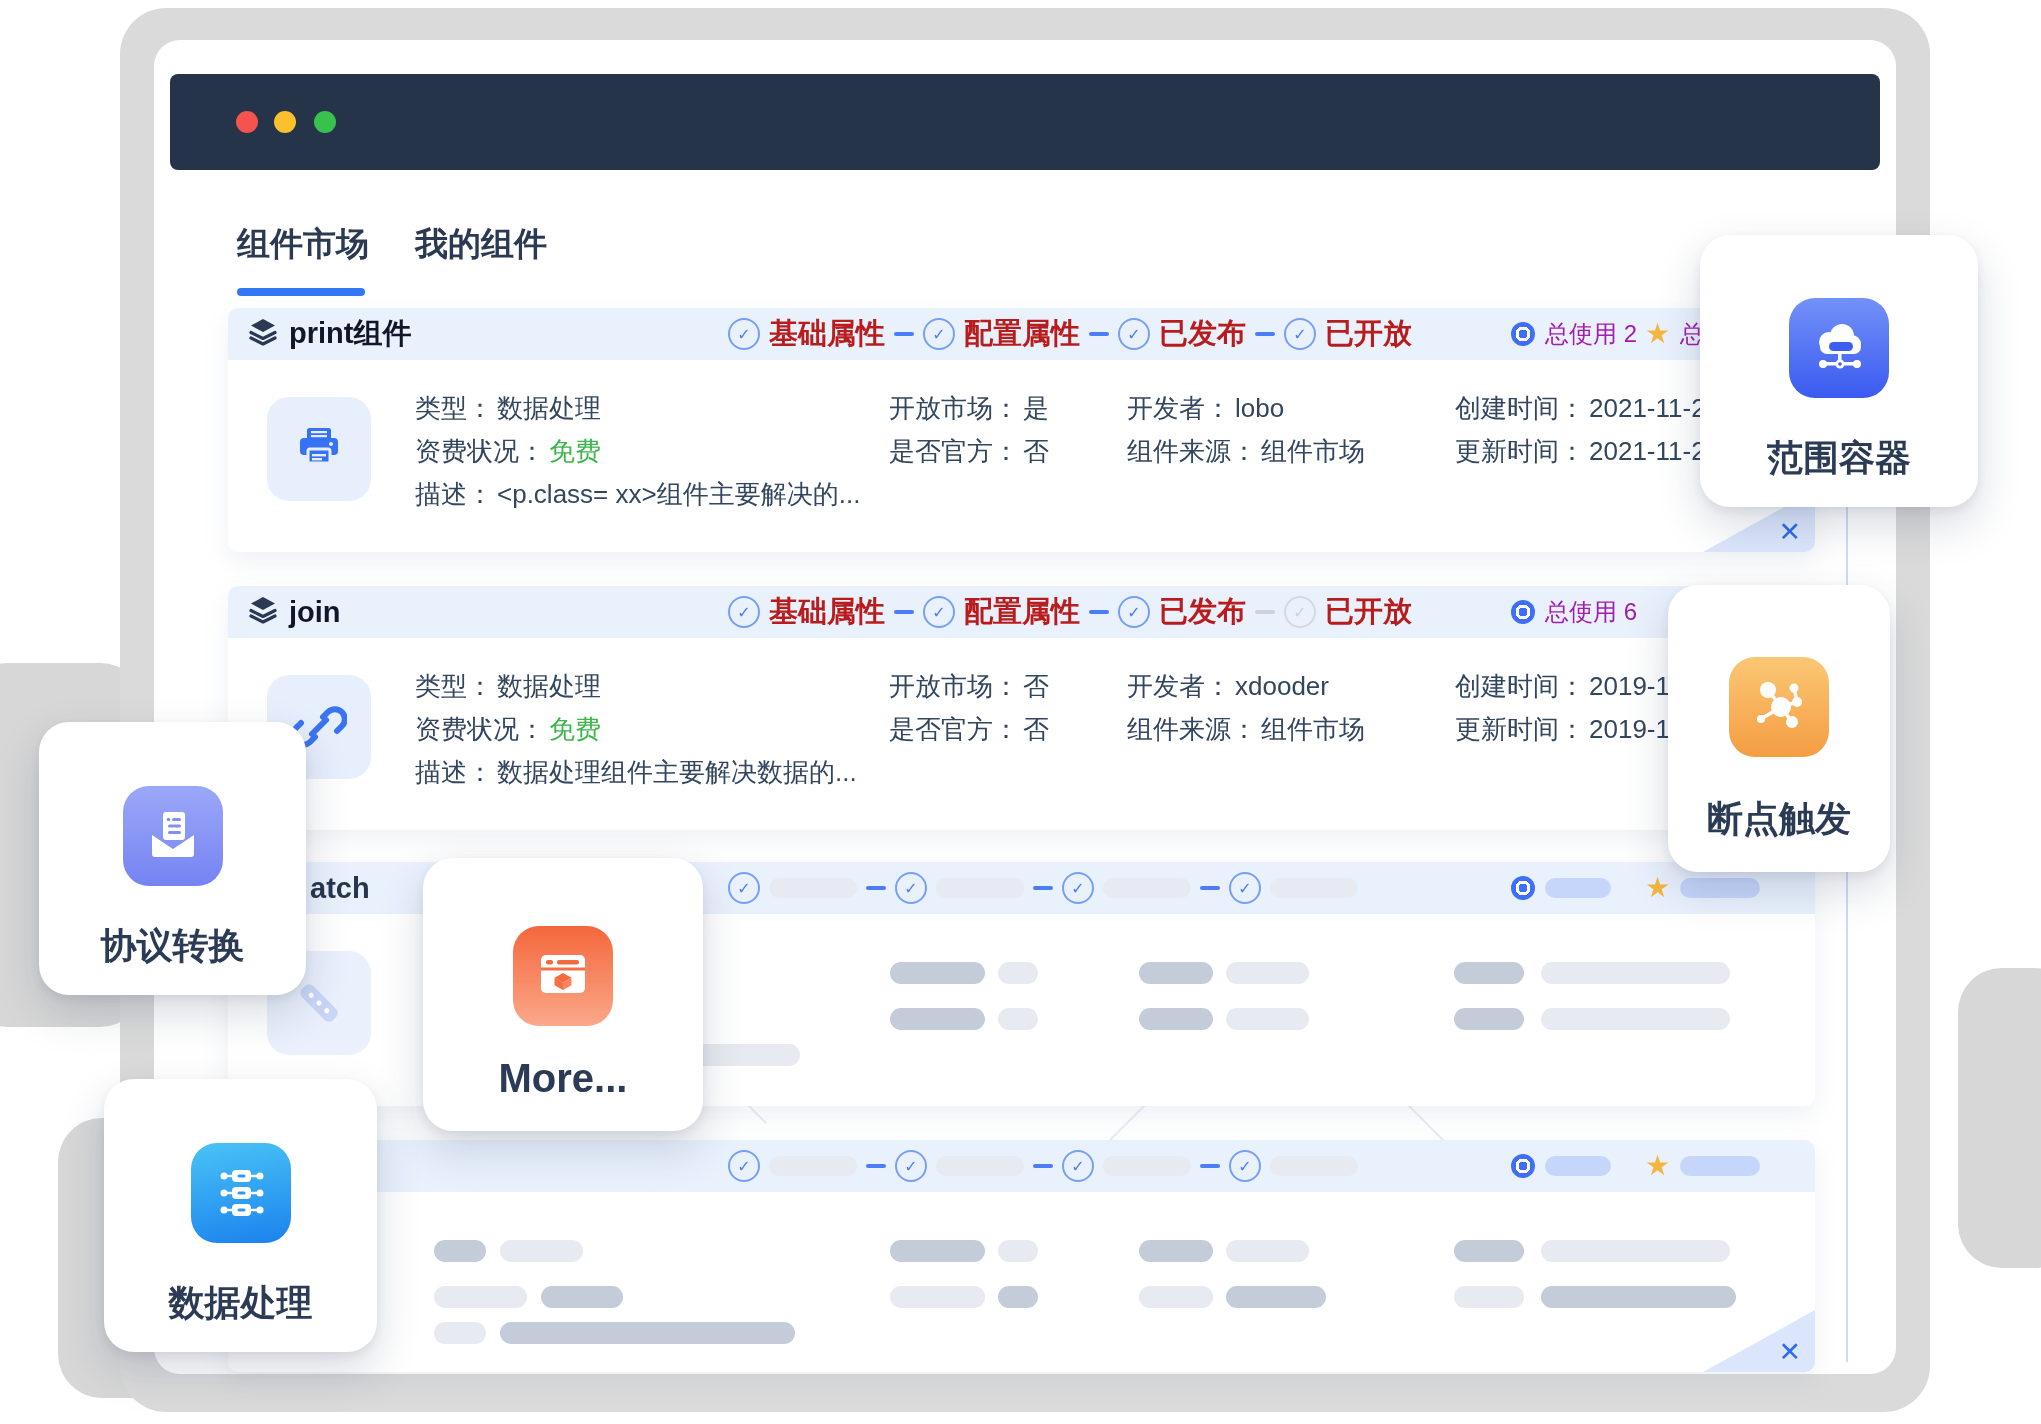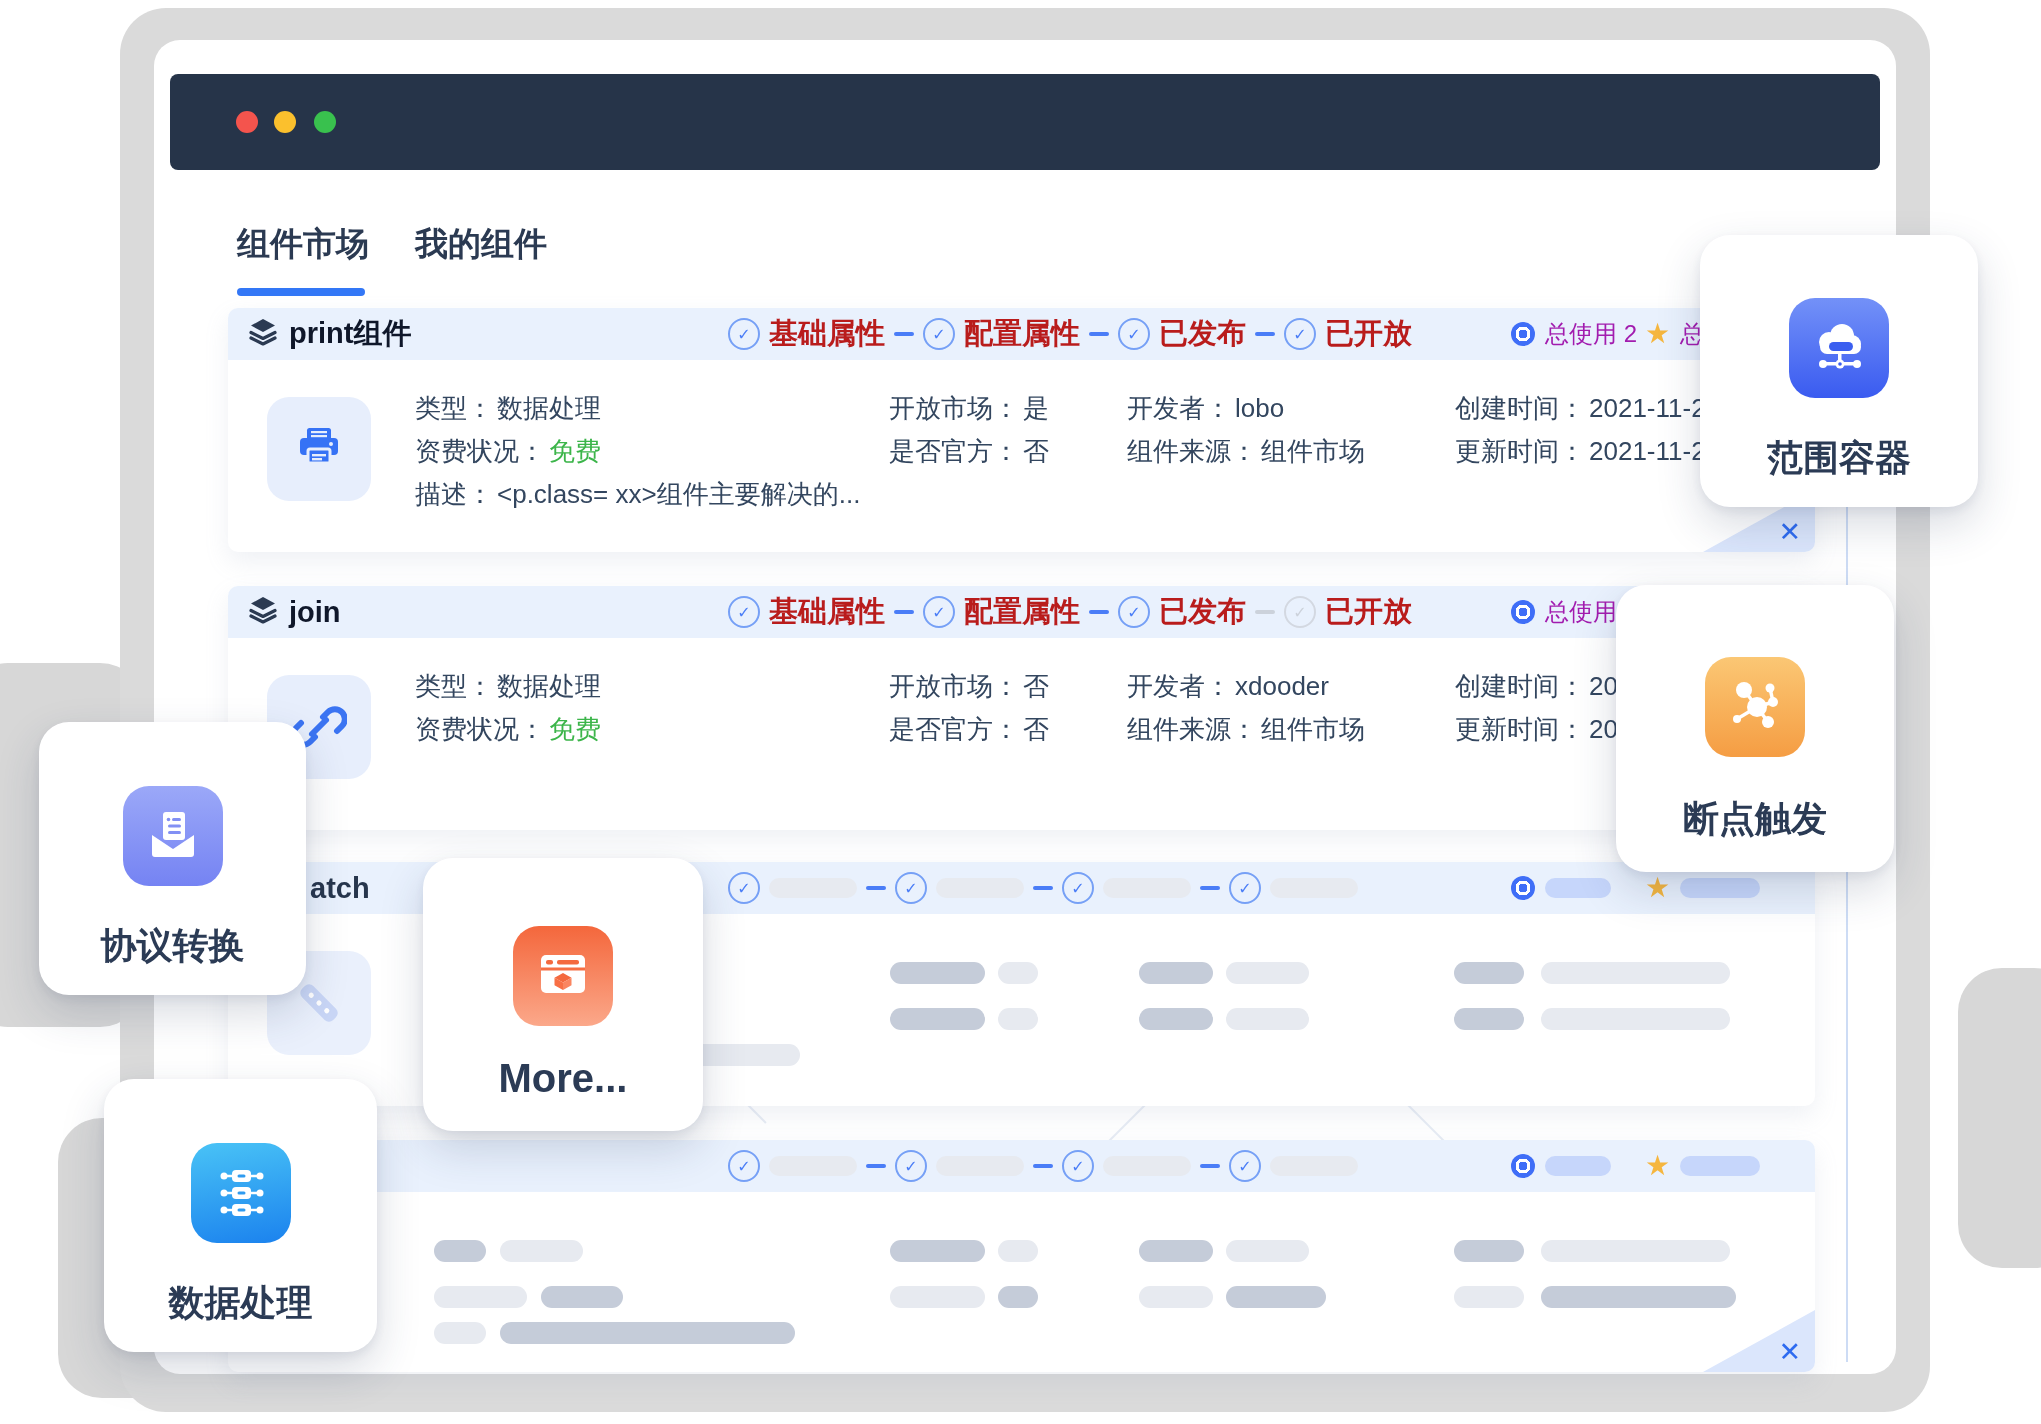--- a/index.html
+++ b/index.html
@@ -89,21 +89,21 @@
         clip-path:polygon(0 100%,100% 0,100% 100%);}
   .foldx{position:absolute;right:14px;bottom:4px;font-size:27px;font-weight:bold;color:#2e6bf0;cursor:pointer;}
 
   
   .fc{position:absolute;background:#fff;border-radius:30px;z-index:30;display:flex;flex-direction:column;
       align-items:center;box-shadow:0 18px 44px rgba(40,55,90,.18),0 4px 10px rgba(40,55,90,.08);justify-content:center;}
   .fc .ic{width:100px;height:100px;border-radius:26px;display:flex;align-items:center;justify-content:center;flex:none;}
   .fc .ic svg{width:64px;height:64px;}
   .fc .lbl{font-size:36px;font-weight:bold;color:#2b3b55;white-space:nowrap;}
   #fc-fanwei{left:1700px;top:235px;width:278px;height:272px;padding-top:38px;gap:36px;box-sizing:border-box;}
-  #fc-duandian{left:1616px;top:585px;width:278px;height:287px;padding-top:44px;gap:38px;box-sizing:border-box;}
+  #fc-duandian{left:1668px;top:585px;width:222px;height:287px;padding-top:44px;gap:38px;box-sizing:border-box;}
   #fc-xieyi{left:39px;top:722px;width:267px;height:273px;padding-top:40px;gap:36px;box-sizing:border-box;}
   #fc-shuju{left:104px;top:1079px;width:273px;height:273px;padding-top:40px;gap:36px;box-sizing:border-box;}
   #fc-more{left:423px;top:858px;width:280px;height:273px;padding-top:38px;gap:30px;box-sizing:border-box;}
   #fc-more .lbl{font-size:40px;}
   #fc-xiaoxi{left:1738px;top:950px;width:273px;height:293px;padding-top:48px;gap:40px;box-sizing:border-box;}
   .g-fanwei{background:linear-gradient(180deg,#7391f8 0%,#3a5bf0 100%);}
   .g-duandian{background:linear-gradient(180deg,#fbc774 0%,#f59d43 100%);}
   .g-xieyi{background:linear-gradient(180deg,#9ba8f8 0%,#7583f3 100%);}
   .g-shuju{background:linear-gradient(170deg,#49c3f6 0%,#1b82ee 100%);}
   .g-more{background:linear-gradient(180deg,#f4673c 0%,#fba88a 100%);}
@@ -228,20 +228,21 @@
       </div>
       <div class="cicon">
         <svg width="56" height="56" viewBox="0 0 56 56" fill="none" stroke="#3b74f2" stroke-width="6" stroke-linecap="round">
             <path d="M24 38l-5 5a9.9 9.9 0 0 1-14-14l5-5"></path>
             <path d="M32 18l5-5a9.9 9.9 0 0 1 14 14l-5 5"></path>
             <path d="M21 35l14-14"></path>
           </svg>
       </div>
       <div class="f c1 r1"><span>类型：</span><span class="fvalue">数据处理</span></div>
       <div class="f c1 r2"><span>资费状况：</span><span class="fvalue green">免费</span></div>
+      <div class="f c1 r3"><span>描述：</span><span class="fvalue">数据处理组件主要解决数据的...</span></div>
       <div class="f c2 r1"><span>开放市场：</span><span class="fvalue">否</span></div>
       <div class="f c2 r2"><span>是否官方：</span><span class="fvalue">否</span></div>
       <div class="f c3 r1"><span>开发者：</span><span class="fvalue">xdooder</span></div>
       <div class="f c3 r2"><span>组件来源：</span><span class="fvalue">组件市场</span></div>
       <div class="f c4 r1"><span>创建时间：</span><span class="fvalue">2019-1</span></div>
       <div class="f c4 r2"><span>更新时间：</span><span class="fvalue">2019-1</span></div>
     </div>
 
     <div class="card" id="card3">
       <div class="chead">

